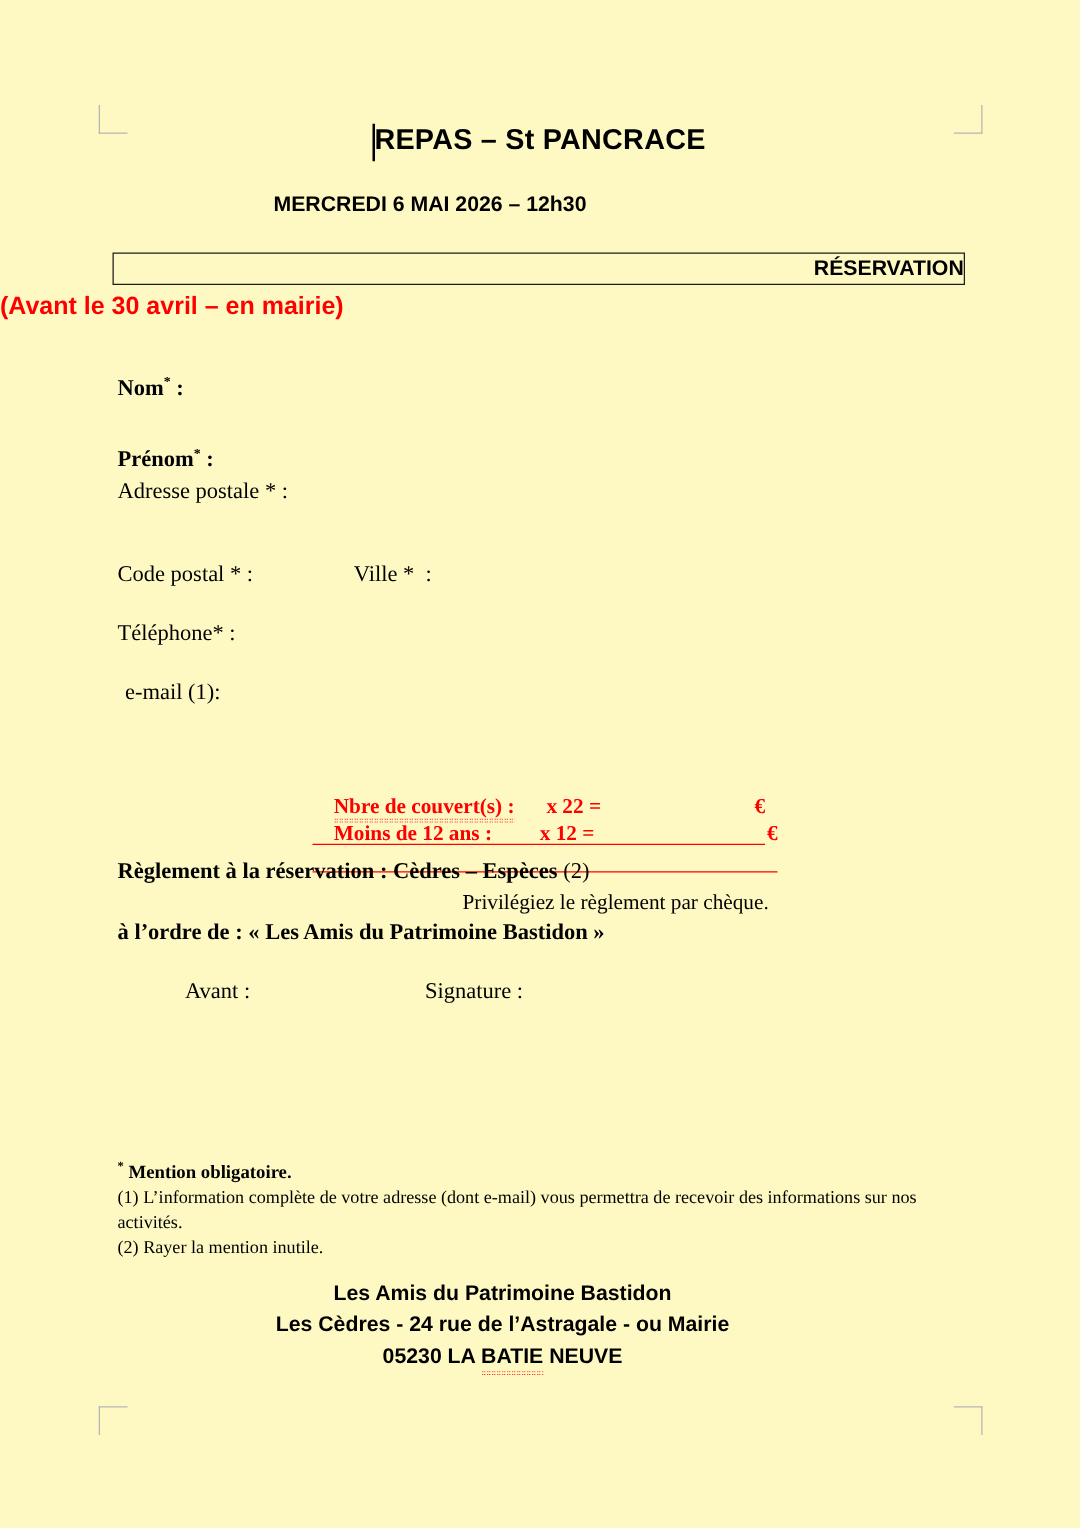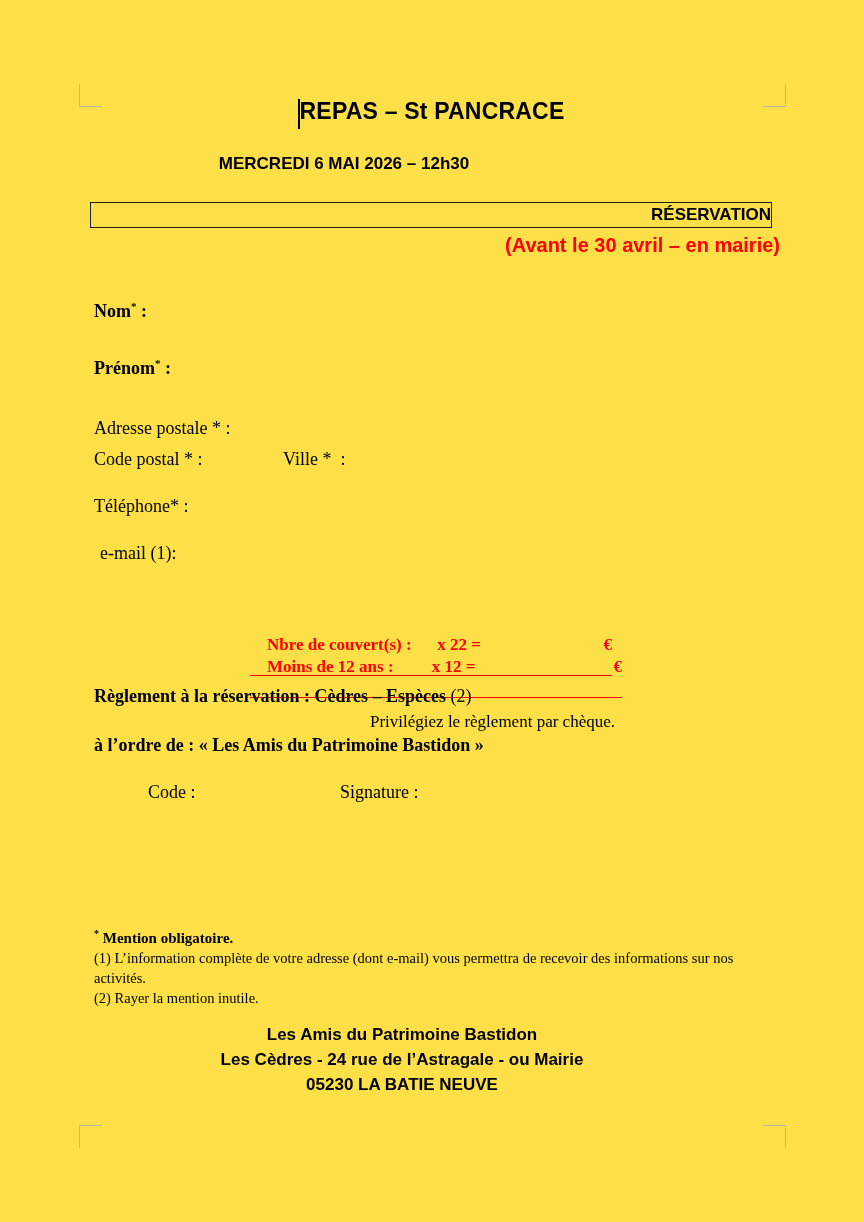--- a/index.html
+++ b/index.html
@@ -8,21 +8,21 @@
     background: #ffffff;
   }
   body {
     font-family: "Liberation Serif", "DejaVu Serif", serif;
     color: #000000;
   }
   #page {
     position: relative;
     width: 864px;
     height: 1222px;
-    background: #fde047;
+    background: #fef9c3;
     overflow: hidden;
   }
 
   
   .crop {
     position: absolute;
     width: 22px;
     height: 22px;
     border-color: #b5b5b5;
     border-style: solid;
@@ -71,38 +71,38 @@
     border: 1.6px solid #1c1c1c;
     box-sizing: border-box;
     display: flex;
     align-items: center;
     justify-content: flex-end;
     font-size: 17px;
   }
 
   #deadline {
     left: 0; top: 234px; width: 780px;
-    text-align: right;
+    text-align: left;
     color: #ff0000;
     font-size: 20px;
     font-family: "Liberation Sans", "DejaVu Sans", sans-serif;
     font-weight: bold;
   }
 
   
   .field {
     font-size: 18px;
     white-space: pre;
   }
   .field.bold { font-weight: bold; }
   .field sup { font-size: 11px; vertical-align: super; }
 
   #f-nom      { left: 94px; top: 300px; }
   #f-prenom   { left: 94px; top: 357px; }
-  #f-adresse  { left: 94px; top: 418px; font-family: Liberation Serif, serif; }
+  #f-adresse  { left: 94px; top: 382px; font-family: Liberation Serif, serif; }
   #f-cp       { left: 94px; top: 449px; }
   #f-ville    { left: 283px; top: 449px; }
   #f-tel      { left: 94px; top: 496px; }
   #f-email    { left: 100px; top: 543px; }
 
   
   .price-line {
     color: #ff0000;
     font-weight: bold;
     font-size: 17px;
@@ -219,21 +219,21 @@
   <div id="price2" class="abs price-line">
     <span class="lbl">Moins de 12 ans :</span><span>         </span><span class="mult">x 12 =</span><span class="eur">€</span>
   </div>
 
   <div id="pay-line" class="abs"><span class="b">Règlement à la réservation : Cèdres – Espèces</span><span> (2)</span></div>
 
   <div id="pay-order" class="abs">à l’ordre de : « Les Amis du Patrimoine Bastidon »</div>
 
   <div id="pay-note" class="abs">Privilégiez le règlement par chèque.</div>
 
-  <div id="sig-date" class="abs">Code :</div>
+  <div id="sig-date" class="abs">Avant :</div>
   <div id="sig-sign" class="abs">Signature :</div>
 
   <div id="notes" class="abs">
     <p class="mand"><sup>*</sup><span> Mention obligatoire.</span></p>
     <p>(1) L’information complète de votre adresse (dont  e-mail) vous permettra de recevoir des informations sur nos activités.</p>
     <p>(2) Rayer la mention inutile.</p>
   </div>
 
   <div id="footer" class="abs">
     <span class="ln">Les Amis du Patrimoine Bastidon</span>

